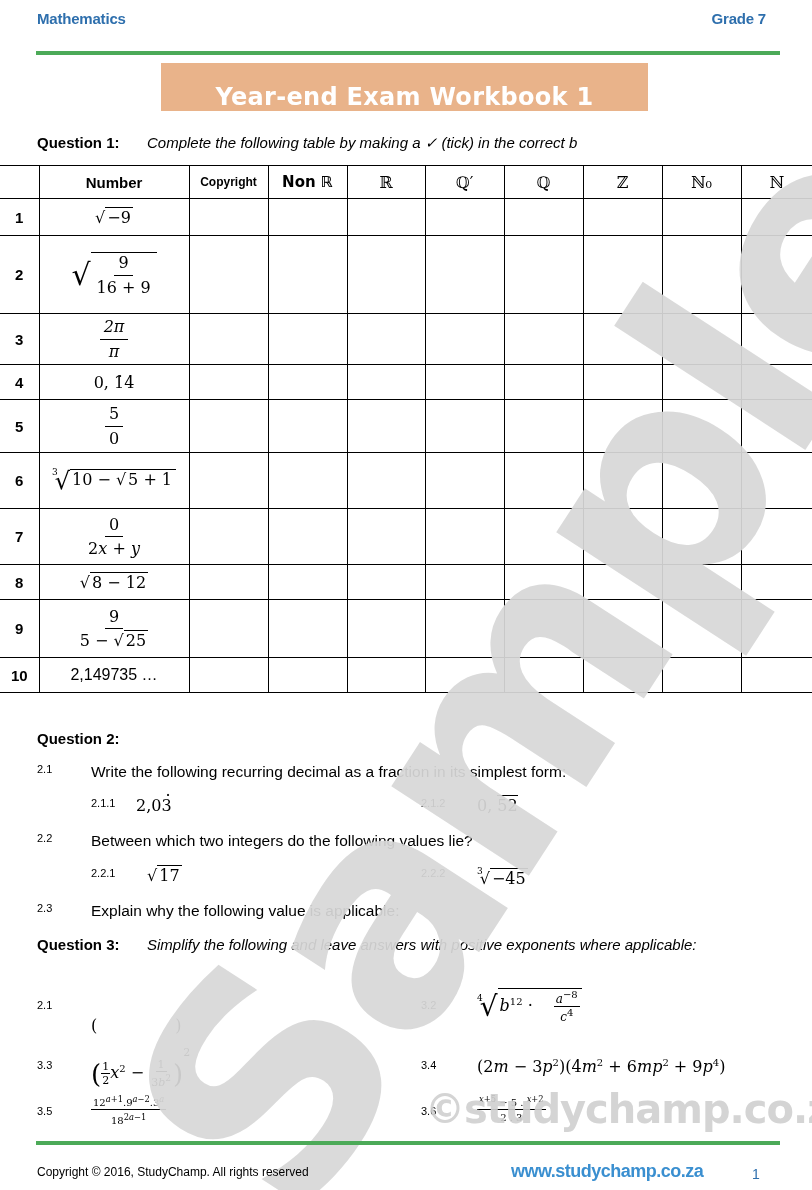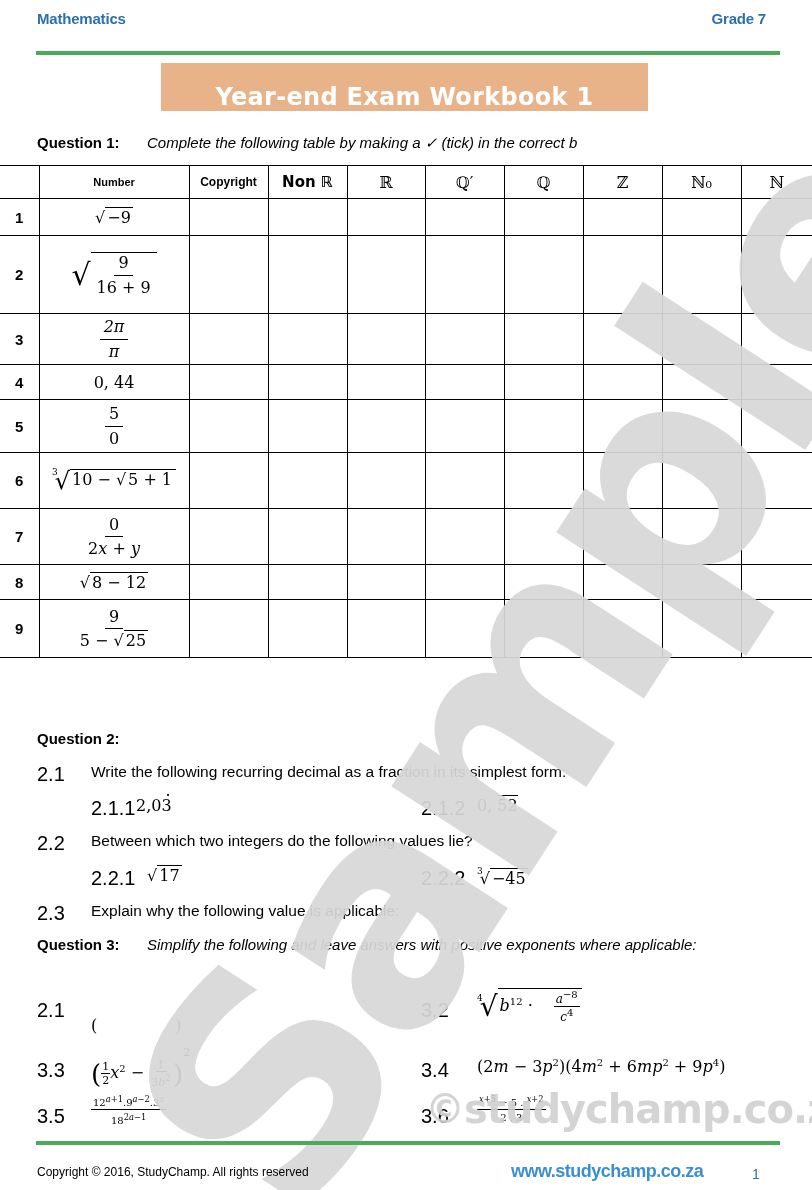--- a/index.html
+++ b/index.html
@@ -17,36 +17,36 @@
   .title-box span { color: #fff; font-size: 24px; font-weight: bold; font-family: "DejaVu Sans", sans-serif; letter-spacing: 0.3px; }
 
   .q-line { position: absolute; left: 37px; font-size: 15px; }
   .q-label { font-weight: bold; display: inline-block; }
   .q-text { font-style: italic; text-align: center; }
 
   table.grid { position: absolute; left: 0; top: 165px; border-collapse: collapse; table-layout: fixed; width: 812px; }
   table.grid td, table.grid th { border: 1.5px solid #000; text-align: center; vertical-align: middle; padding: 0; }
   table.grid tr > *:first-child { border-left: none; }
   table.grid tr > *:last-child { border-right: none; }
-  th { font-weight: bold; font-size: 11px; }
+  th { font-weight: bold; font-size: 15px; }
   th.small { font-size: 12px; }
   th.sym { font-family: "DejaVu Serif", serif; font-weight: normal; font-size: 16px; }
   th.nonr { font-family: "DejaVu Sans", sans-serif; font-size: 15px; }
   td.num { font-weight: bold; font-size: 15px; text-align: left; padding-left: 12px; }
   td.expr { font-family: "DejaVu Serif", serif; font-size: 16px; }
 
   .frac { display: inline-flex; flex-direction: column; align-items: center; vertical-align: middle; }
   .frac .n { padding: 0 4px 2px; border-bottom: 1.3px solid #000; line-height: 1.2; }
   .frac .d { padding: 2px 4px 0; line-height: 1.2; }
   .rad { border-top: 1.3px solid #000; padding: 0 2px; }
   .idx { font-size: 9px; vertical-align: 10px; margin-right: -3px; }
 
   .txt { position: absolute; font-size: 15.5px; font-family: "Liberation Sans", sans-serif; }
   .mth { position: absolute; font-family: "DejaVu Serif", serif; font-size: 16px; }
-  .lbl { position: absolute; font-size: 20px; }
+  .lbl { position: absolute; font-size: 11px; }
 
   .footer-copy { position: absolute; left: 37px; top: 1165px; font-size: 12px; }
   .footer-url { position: absolute; left: 511px; top: 1161px; font-size: 18px; font-weight: bold; color: #3a8fd0; font-family: "Liberation Sans", sans-serif; letter-spacing: -0.5px; }
   .footer-page { position: absolute; left: 752px; top: 1166px; font-size: 14px; color: #2e6fad; }
 
   .wm-text { position: absolute; left: -60px; top: 500px; font-size: 300px; font-weight: bold; color: #d8d8d8; opacity: 0.93; font-family: "DejaVu Sans", sans-serif; transform: rotate(-57deg); transform-origin: center; pointer-events: none; white-space: nowrap; letter-spacing: -10px; }
   .wm-url { position: absolute; left: 425px; top: 1086px; font-size: 40px; font-weight: bold; color: #d0d0d0; font-family: "DejaVu Sans", sans-serif; opacity: 0.9; pointer-events: none; letter-spacing: -1px; }
 </style>
 </head>
 <body>
@@ -127,21 +127,21 @@
         <td></td>
         <td></td>
         <td></td>
         <td></td>
         <td></td>
         <td></td>
         <td></td>
   </tr>
   <tr style="height:35px;">
     <td class="num">4</td>
-    <td class="expr">0, 4̇4̇</td>
+    <td class="expr">0, 1̇4̇</td>
     <td></td>
         <td></td>
         <td></td>
         <td></td>
         <td></td>
         <td></td>
         <td></td>
         <td></td>
   </tr>
   <tr style="height:53px;">
@@ -197,20 +197,32 @@
         <td></td>
         <td></td>
         <td></td>
   </tr>
   <tr style="height:58px;">
     <td class="num">9</td>
     <td class="expr"><span class="frac">
             <span class="n">9</span>
             <span class="d">5 − √<span class="rad">25</span></span>
           </span></td>
+    <td></td>
+        <td></td>
+        <td></td>
+        <td></td>
+        <td></td>
+        <td></td>
+        <td></td>
+        <td></td>
+  </tr>
+  <tr style="height:35px;">
+    <td class="num">10</td>
+    <td class="expr" style="font-family:'Liberation Sans',sans-serif;">2,149735 …</td>
     <td></td>
         <td></td>
         <td></td>
         <td></td>
         <td></td>
         <td></td>
         <td></td>
         <td></td>
   </tr>
 </tbody>

